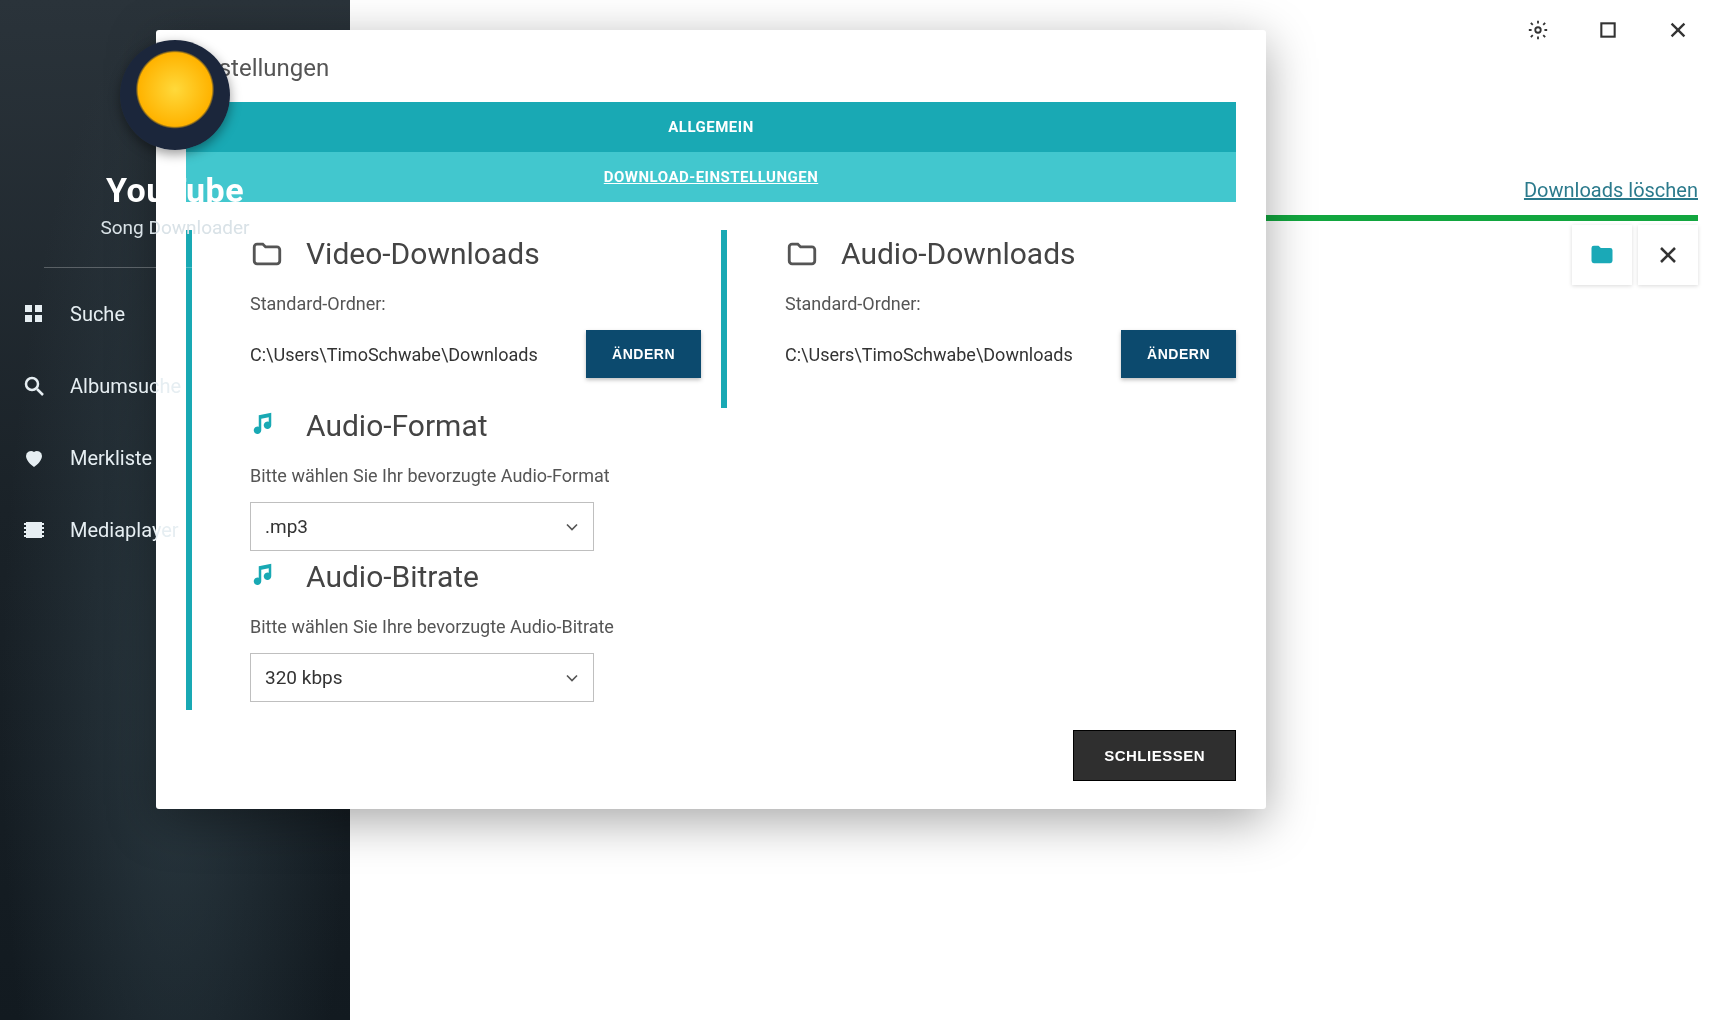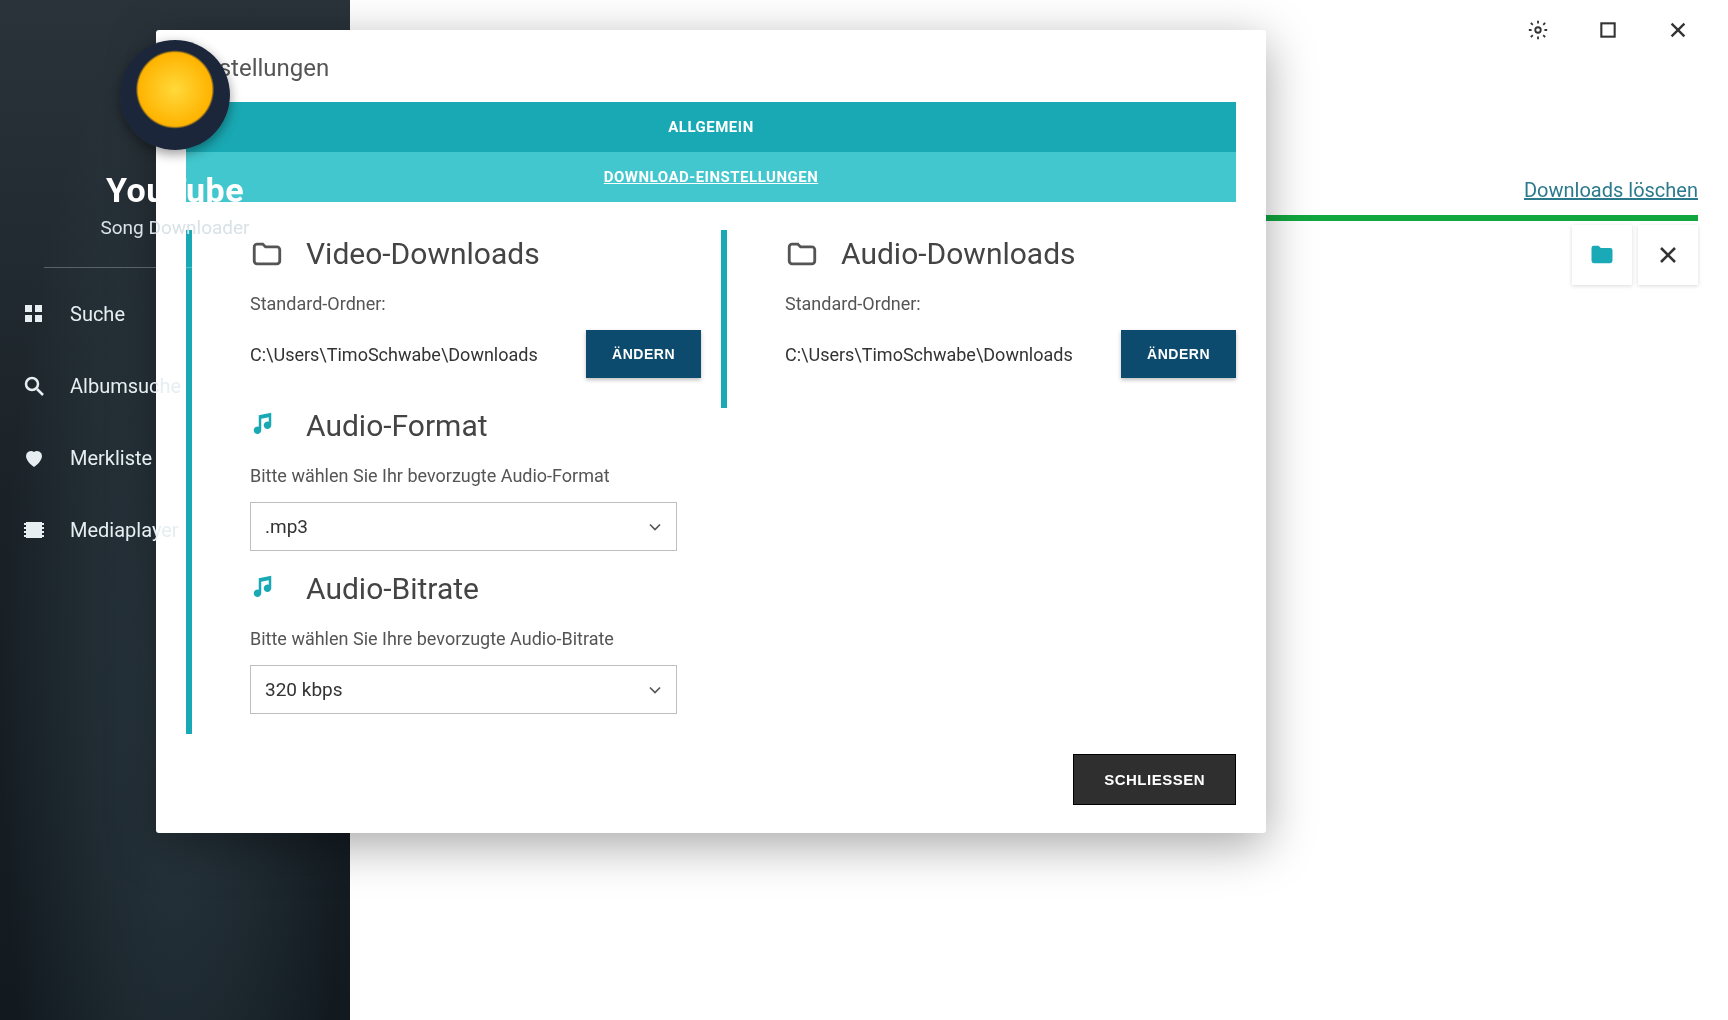--- a/index.html
+++ b/index.html
@@ -118,21 +118,21 @@
     display: flex; align-items: center; justify-content: space-between; gap: 20px;
     margin-bottom: 30px;
   }
   .path-row .path { font-size: 18px; color: #333; flex: 1; word-break: break-all; }
   .btn {
     background: #0c4a6e; color: #fff; border: none;
     padding: 16px 26px; font-size: 14px; font-weight: 700; letter-spacing: .5px;
     cursor: pointer; box-shadow: 0 2px 4px rgba(0,0,0,.25);
   }
   .select-wrap {
-    position: relative; width: 427px; margin-bottom: 20px; border-radius: 23px;
+    position: relative; width: 344px; margin-bottom: 8px; border-radius: 23px;
   }
   .select {
     width: 100%; border: 1px solid #bfbfbf; background: #fff;
     padding: 12px 44px 12px 14px; font-size: 19px; color: #333;
     cursor: pointer;
   }
   .select-wrap .chev {
     position: absolute; right: 12px; top: 50%; transform: translateY(-50%);
     width: 20px; height: 20px; color: #555; pointer-events: none;
   }

